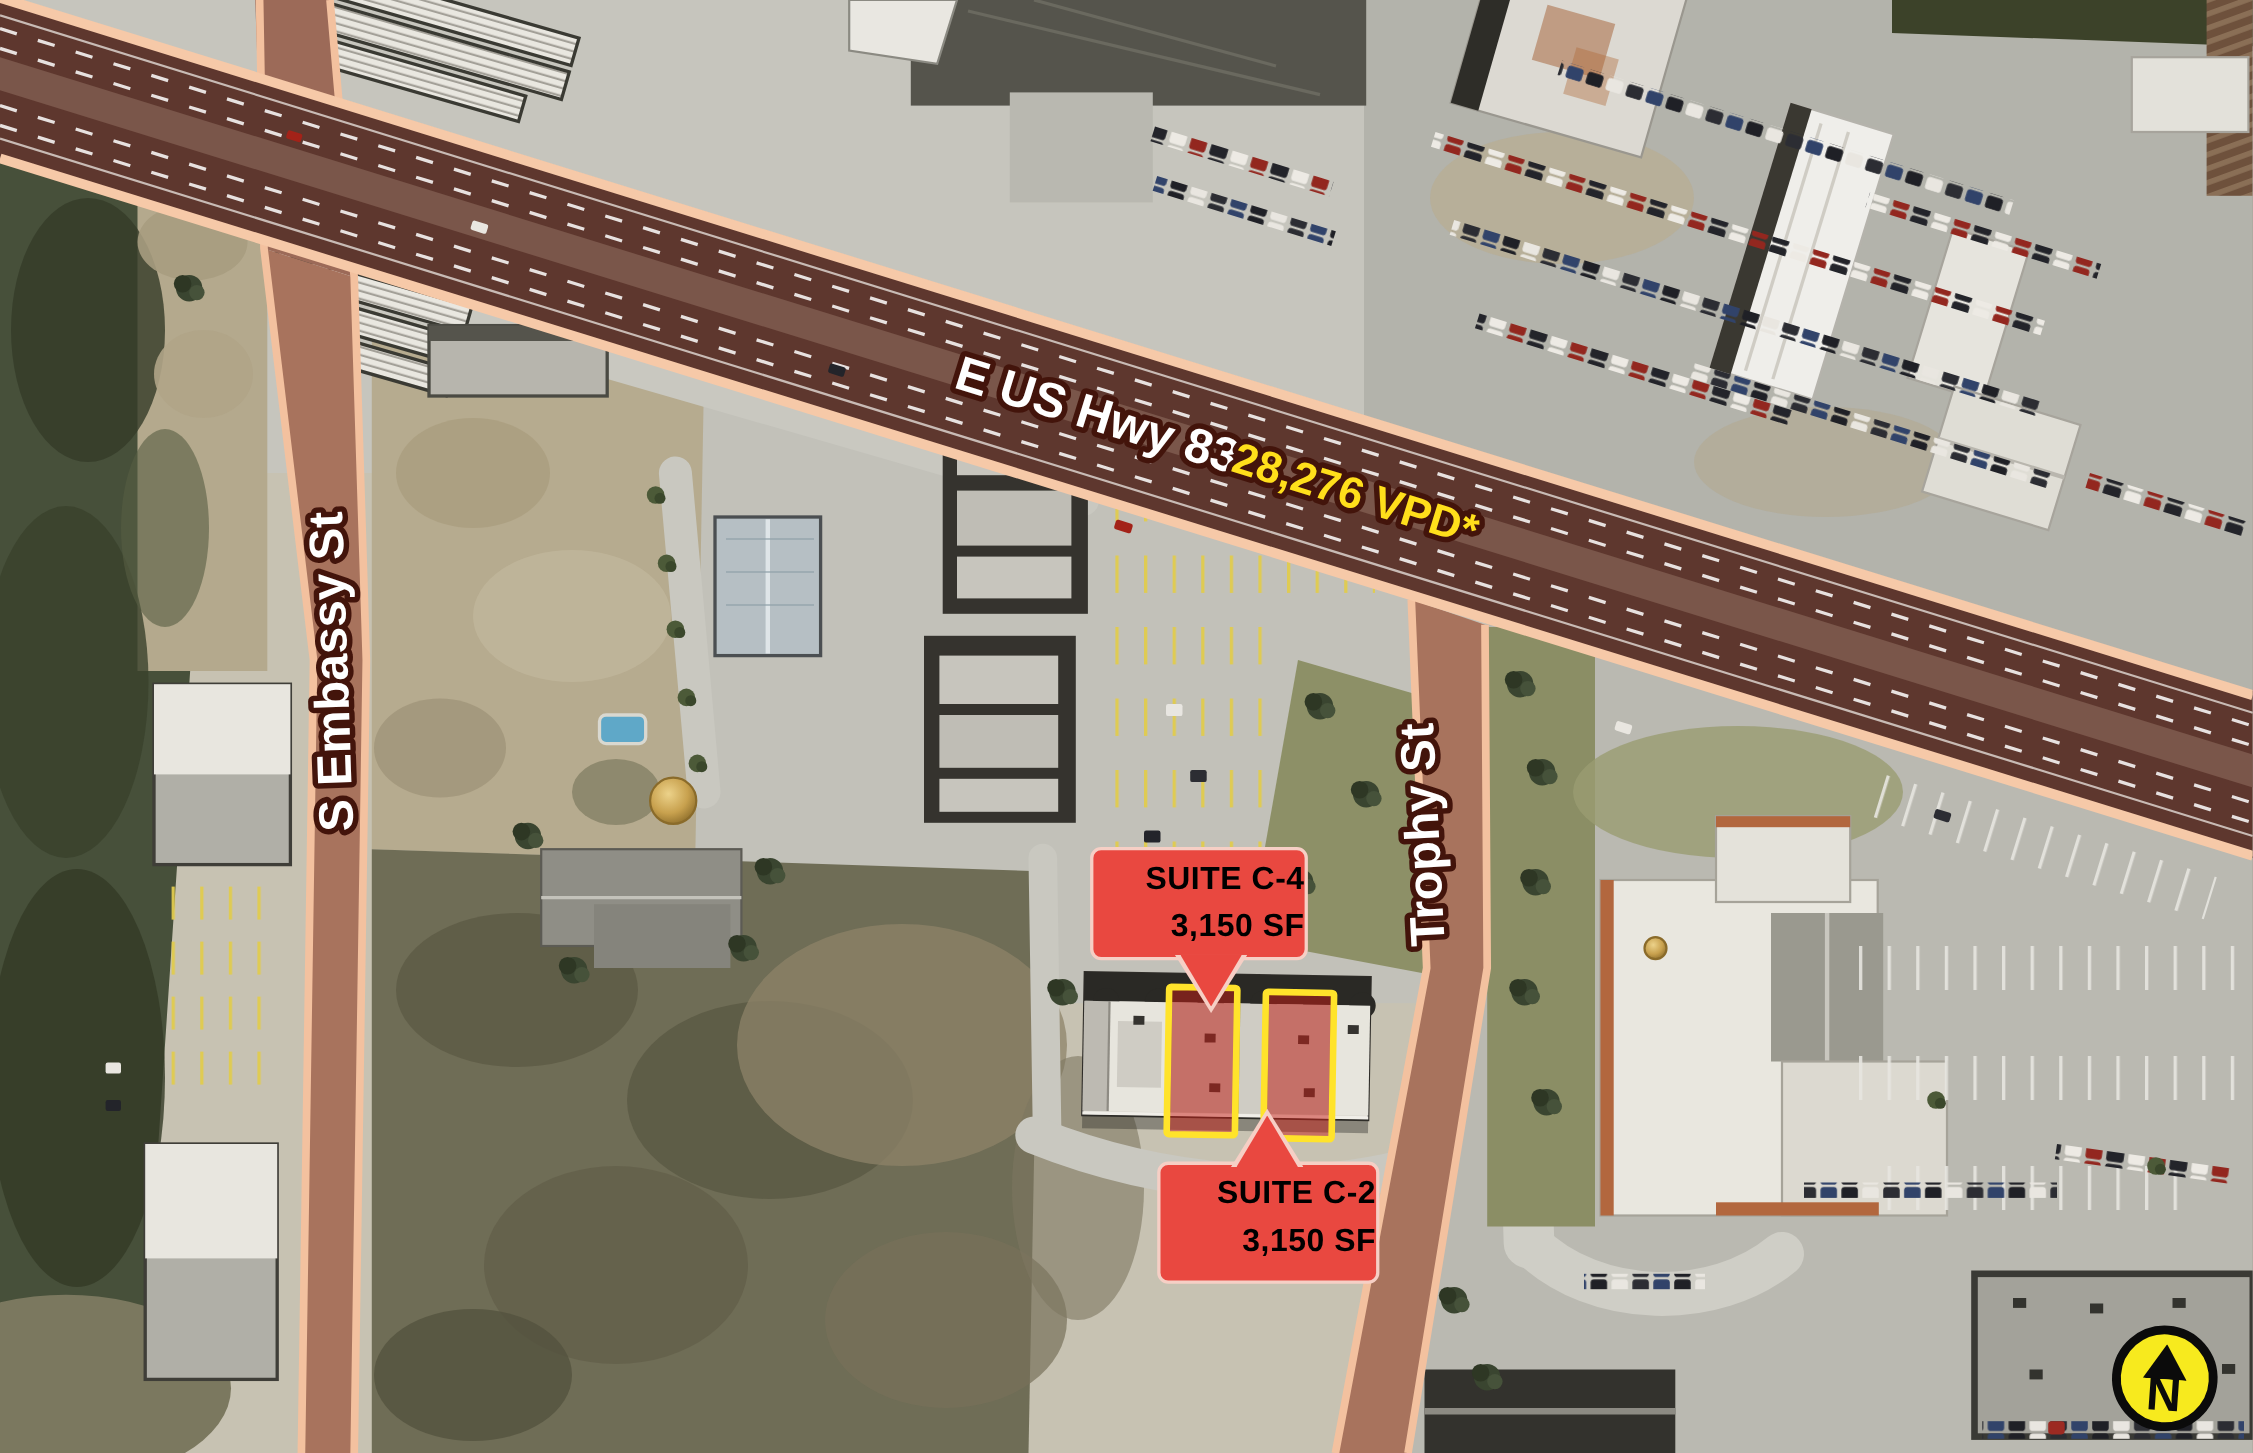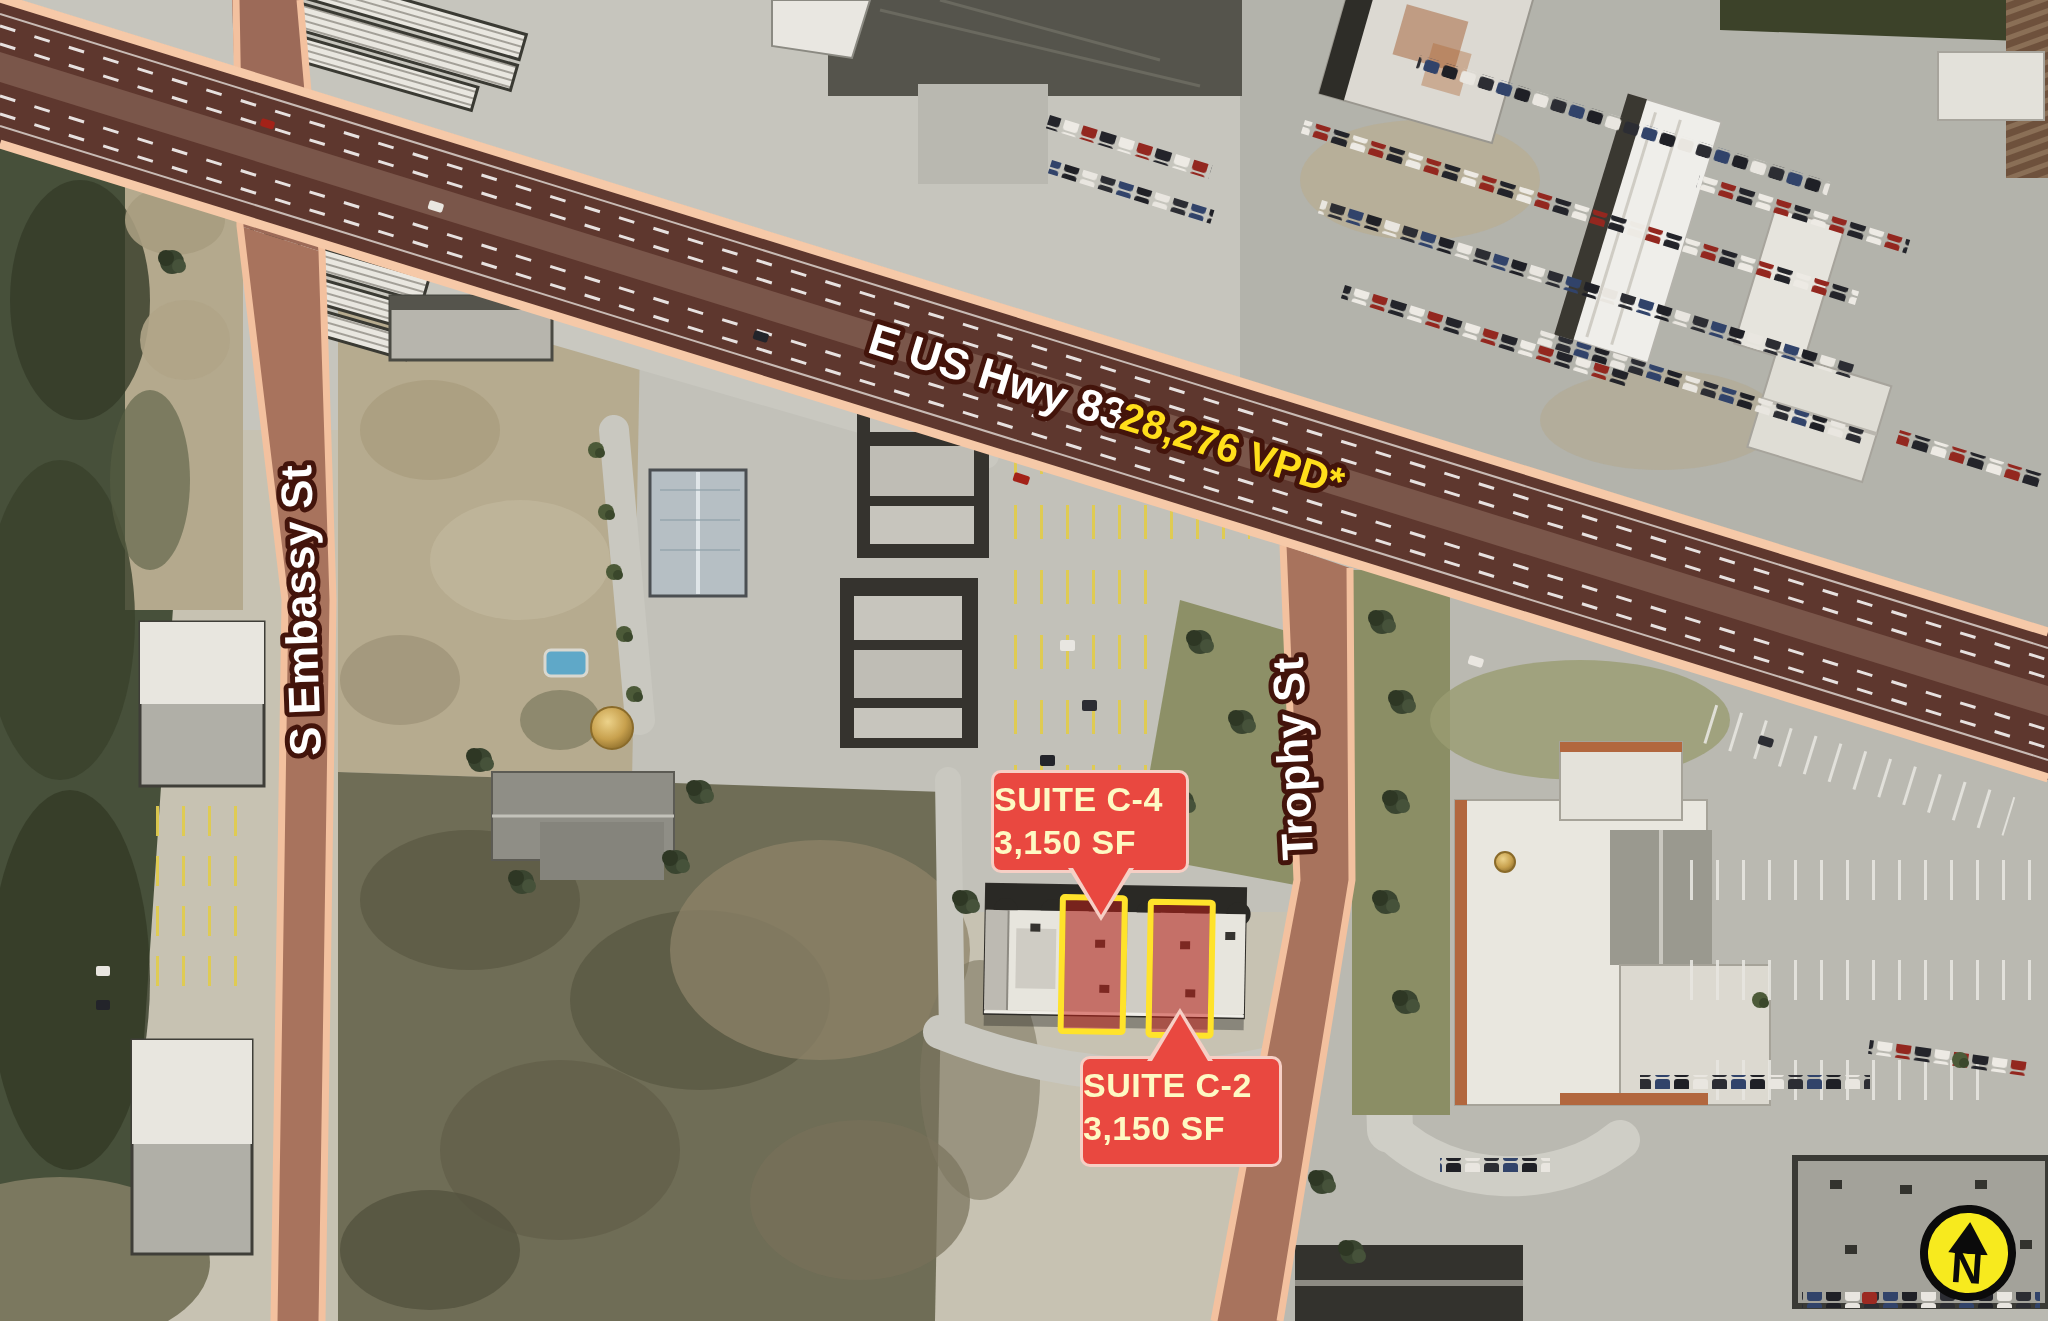--- a/index.html
+++ b/index.html
@@ -2,25 +2,25 @@
 <html><head>
 <meta charset="utf-8">
 <style>
   html,body{margin:0;padding:0;background:#1a1a1a;}
   #stage{position:relative;width:2048px;height:1321px;overflow:hidden;
          font-family:"Liberation Sans",sans-serif;background:#c7c2b2;}
   #scene{position:absolute;left:0;top:0;}
   .svg-label{font-family:"Liberation Sans",sans-serif;font-weight:bold;}
   
   .callout{position:absolute;background:#e94840;border:3px solid #f6cfc5;border-radius:10px;
-           color:#fef9c3;text-align:left;font-weight:bold;z-index:30;
-           font-size:34px;line-height:43px;letter-spacing:.5px;}
+           color:#000000;text-align:right;font-weight:bold;z-index:30;
+           font-size:29px;line-height:43px;letter-spacing:.5px;}
   .callout .co-line{display:block;}
   #callout-c4{left:991px;top:770px;width:192px;height:92px;padding-top:5px;}
-  #callout-c2{left:1080px;top:1056px;width:196px;height:100px;padding-top:5px;}
+  #callout-c2{left:1052px;top:1056px;width:196px;height:100px;padding-top:5px;}
   .ptr{position:absolute;}
   .ptr-down-outer{left:74px;bottom:-51px;width:66px;height:53px;background:#f6cfc5;
                   clip-path:polygon(0 0,100% 0,50% 100%);}
   .ptr-down-inner{left:79px;bottom:-45px;width:56px;height:47px;background:#e94840;
                   clip-path:polygon(0 0,100% 0,50% 100%);}
   .ptr-up-outer{left:64px;top:-51px;width:66px;height:53px;background:#f6cfc5;
                 clip-path:polygon(50% 0,0 100%,100% 100%);}
   .ptr-up-inner{left:69px;top:-45px;width:56px;height:47px;background:#e94840;
                 clip-path:polygon(50% 0,0 100%,100% 100%);}
   

